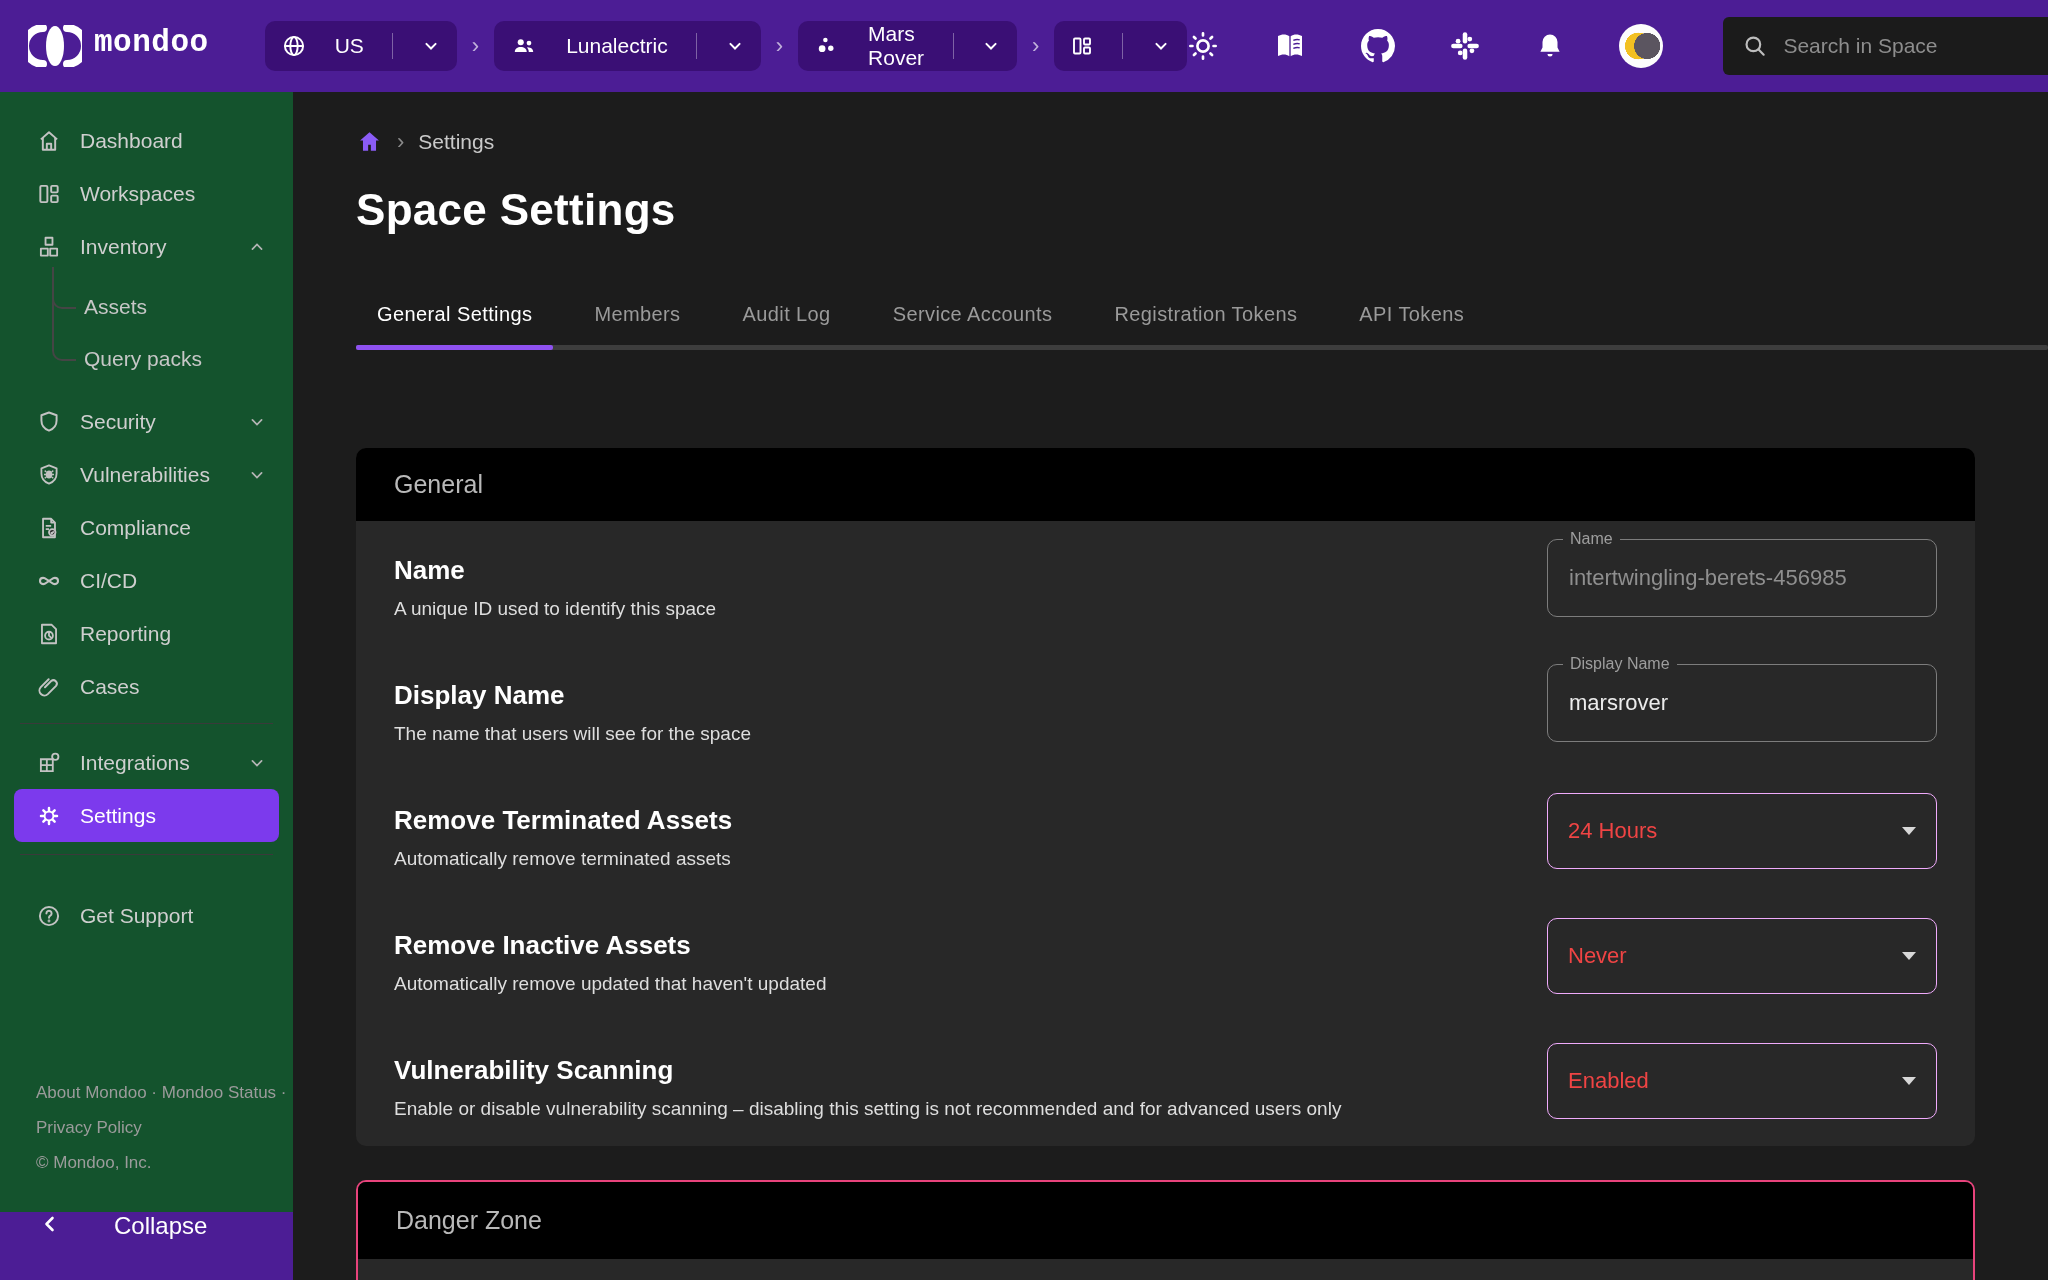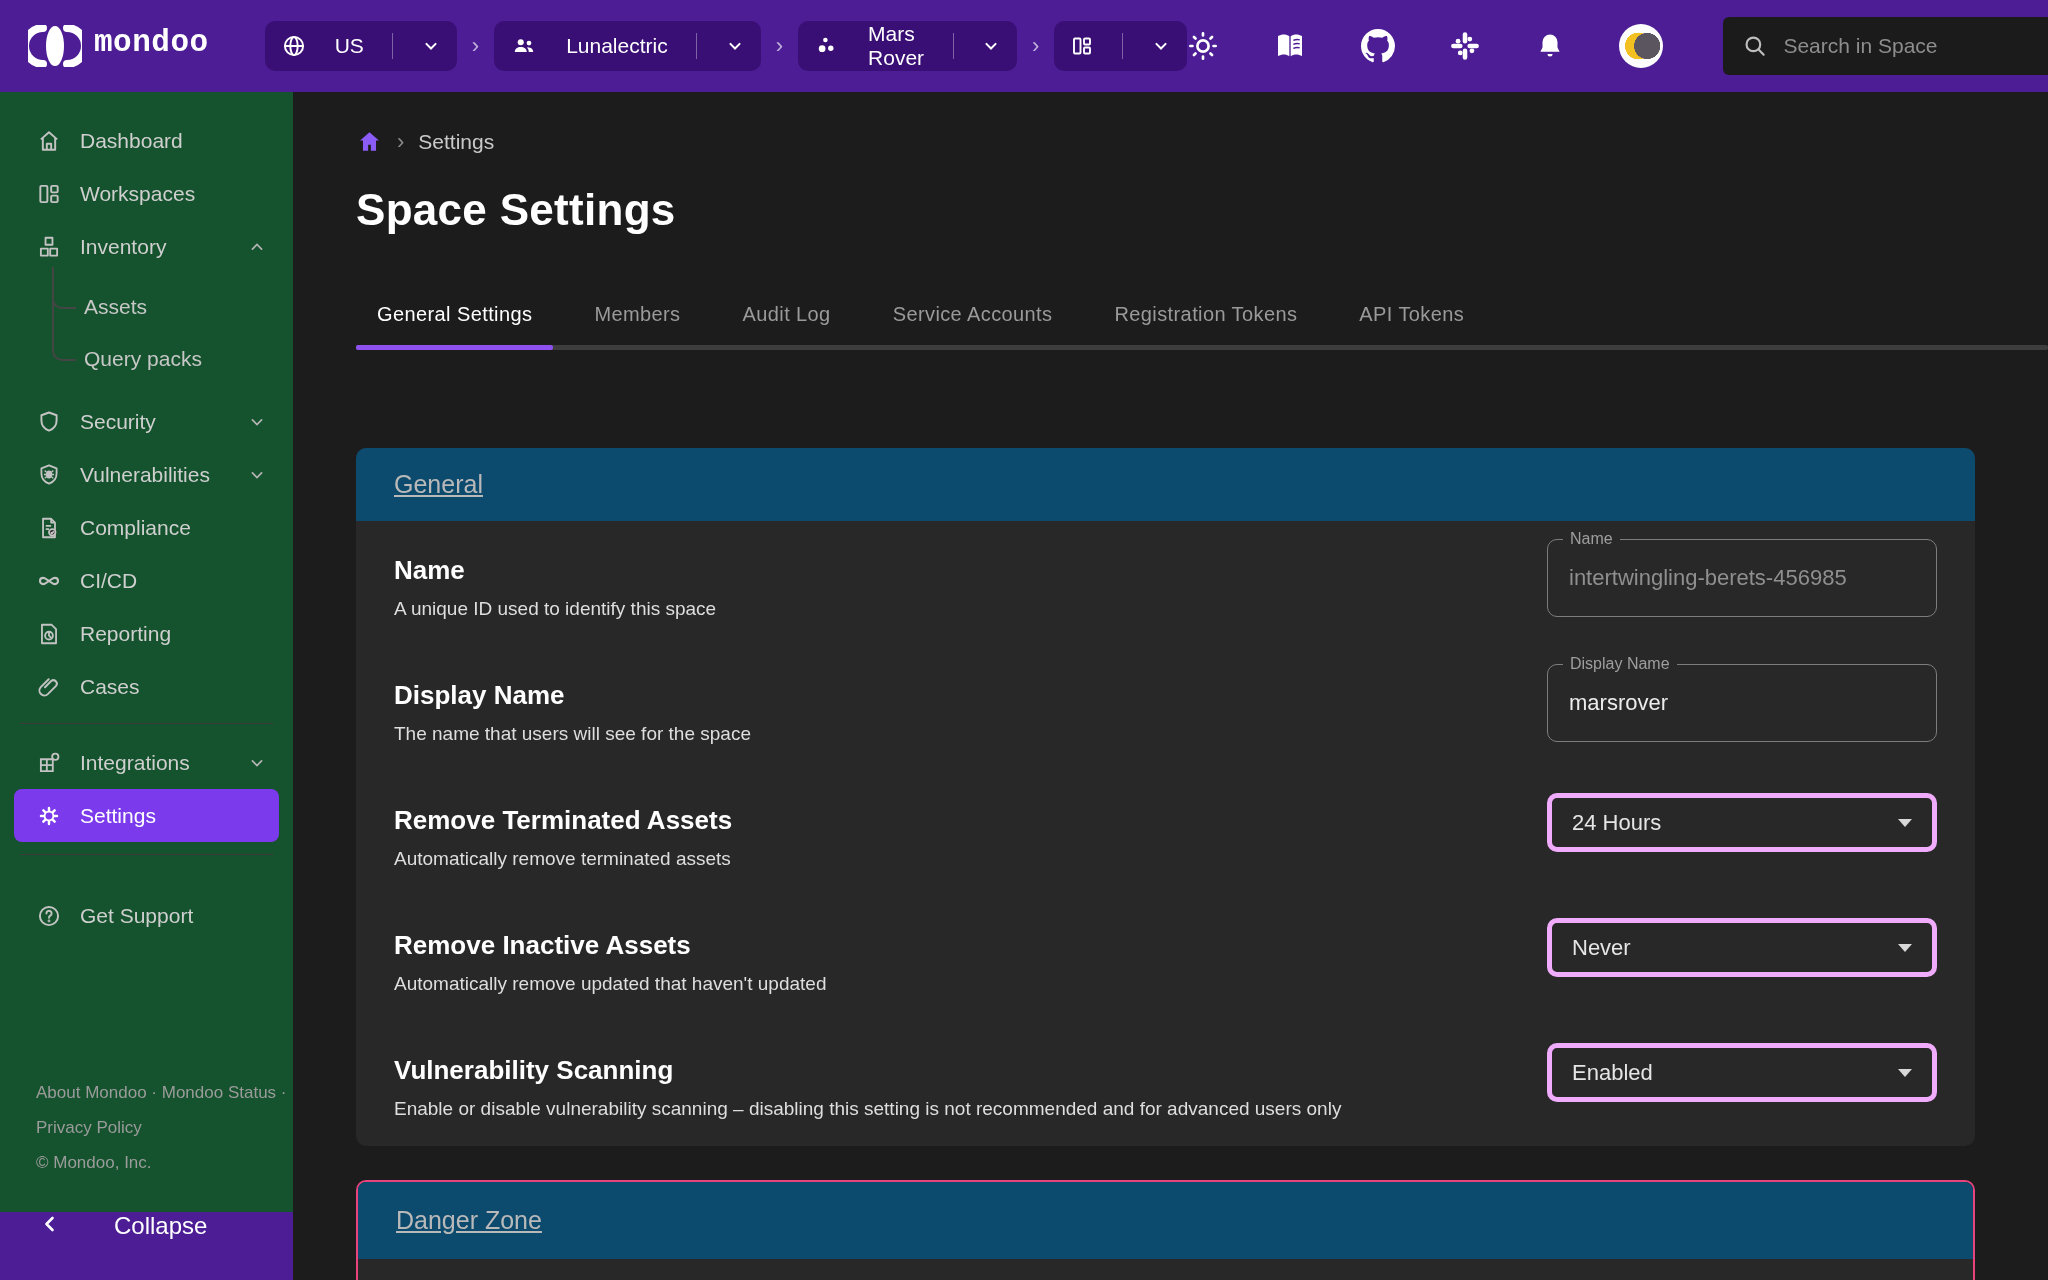--- a/index.html
+++ b/index.html
@@ -68,39 +68,39 @@
   .tabs { margin-top:52px; display:flex; position:relative;gap:20px; }
   .tabs .track { position:absolute; left:0; right:-73px; bottom:0; height:5px;
     background:#3d3d3d; border-radius:2px; }
   .tab { padding:16px 21px 24px; font-size:20px; letter-spacing:.4px; color:#9a9a9a;
     cursor:pointer; position:relative; white-space:nowrap; }
   .tab.active { color:#fff; }
   .tab.active::after { content:''; position:absolute; left:0; right:0; bottom:0;
     height:5px; background:#8e51f0; z-index:1; border-radius:2px; }
 
   .card { margin-top:98px; background:#282828; border-radius:10px; overflow:hidden; }
-  .card-head { background:#0c4a6e; padding:22px 38px; color:#b9b9b9; font-size:25px;text-decoration:underline; }
+  .card-head { background:#000000; padding:22px 38px; color:#b9b9b9; font-size:25px; }
   .card-body { padding:0 38px; }
   .row { min-height:125px; display:flex; justify-content:space-between;
     padding-top:34px; }
   .row .rtitle { color:#fff; font-size:26px; font-weight:bold; }
   .row .rdesc { color:#dedede; font-size:19px; margin-top:12px; }
   .ctrl { width:390px; flex:none; margin-top:-16px; }
 
   .tfield { position:relative; border:1px solid #7d7d7d; border-radius:10px; height:78px;
     display:flex; align-items:center; }
   .tfield .flabel { position:absolute; top:-10px; left:15px; background:#282828;
     padding:0 7px; font-size:16px; color:#9e9e9e; }
   .tfield input { background:transparent; border:none; outline:none; width:100%;
     padding:0 21px; font-size:22px; font-family:inherit; color:#ececec; }
   .tfield input.dim { color:#8f8f8f; }
 
-  .select { border:5px solid #f0abfc; border-radius:10px; height:59px; margin-top:4px;
+  .select { border:1px solid #f0abfc; border-radius:10px; height:76px; margin-top:4px;
     display:flex; align-items:center; justify-content:space-between; padding:0 20px;
-    color:#e5e5e5; font-size:22px; cursor:pointer; }
+    color:#ef4444; font-size:22px; cursor:pointer; }
   .select .tri { width:0; height:0; border-left:7px solid transparent;
     border-right:7px solid transparent; border-top:8px solid #d8d8d8; }
 
   .card.danger { margin-top:34px; border:2px solid #e8437c; }
   .card.danger .card-head { padding:24px 38px; }
   .danger-body { height:44px; }
 
   svg { display:block; }
 </style>
 </head>

